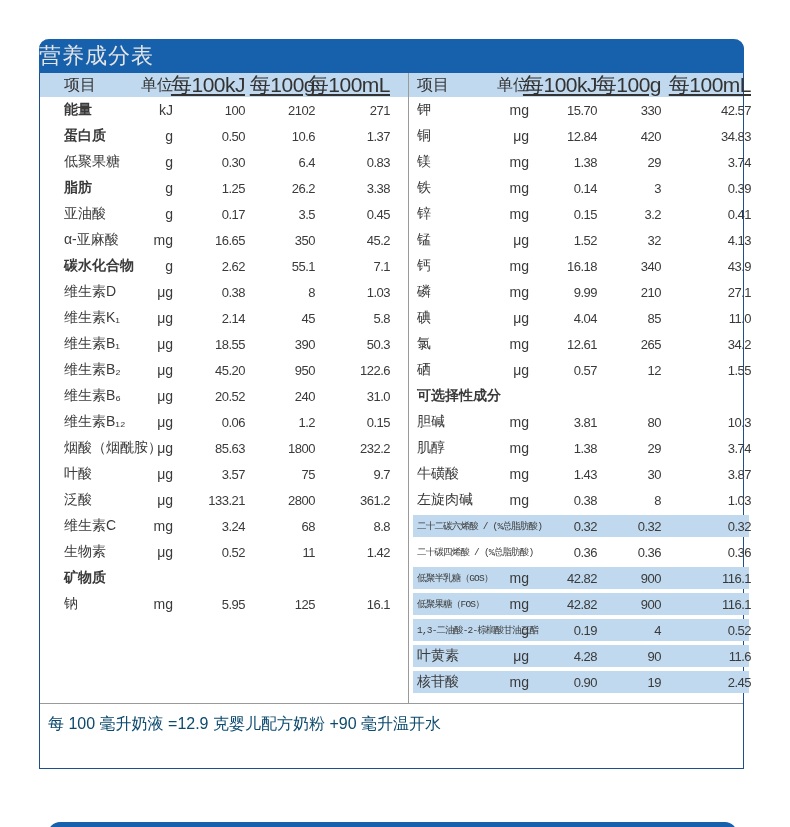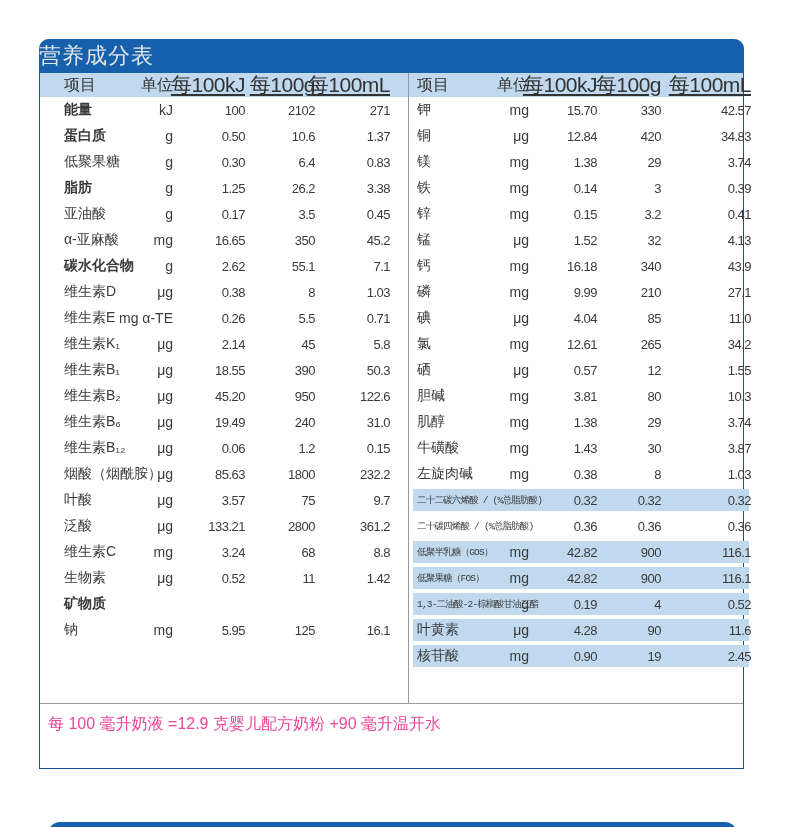--- a/index.html
+++ b/index.html
@@ -49,21 +49,21 @@
   .row.hl::before {
     content: ""; position: absolute; left: 4px; right: 10px; top: 2px; bottom: 2px;
     background: #c0d9ee; z-index: 0;
   }
   .row .cell { z-index: 1; }
 
   .divider-h {
     position: absolute; left: 0; top: 664px; width: 703px; height: 1px; background: #9a9a9a;
   }
   .footnote {
-    position: absolute; left: 8px; top: 675px; font-size: 16px; color: #ec4899;
+    position: absolute; left: 8px; top: 675px; font-size: 16px; color: #0c4a6e;
   }
   .next-bar {
     position: absolute; left: 48px; top: 822px; width: 689px; height: 20px;
     background: #1660ac; border-radius: 12px 12px 0 0;
   }
 </style>
 </head>
 <body>
 
 <div class="panel">
@@ -130,27 +130,20 @@
             <span class="cell c-ml">7.1</span>
           </div>
           <div class="row">
             <span class="cell c-name">维生素D</span>
             <span class="cell c-unit">μg</span>
             <span class="cell c-kj">0.38</span>
             <span class="cell c-g">8</span>
             <span class="cell c-ml">1.03</span>
           </div>
           <div class="row">
-            <span class="cell c-name">维生素E</span>
-            <span class="cell c-unit">mg α-TE</span>
-            <span class="cell c-kj">0.26</span>
-            <span class="cell c-g">5.5</span>
-            <span class="cell c-ml">0.71</span>
-          </div>
-          <div class="row">
             <span class="cell c-name">维生素K₁</span>
             <span class="cell c-unit">μg</span>
             <span class="cell c-kj">2.14</span>
             <span class="cell c-g">45</span>
             <span class="cell c-ml">5.8</span>
           </div>
           <div class="row">
             <span class="cell c-name">维生素B₁</span>
             <span class="cell c-unit">μg</span>
             <span class="cell c-kj">18.55</span>
@@ -160,21 +153,21 @@
           <div class="row">
             <span class="cell c-name">维生素B₂</span>
             <span class="cell c-unit">μg</span>
             <span class="cell c-kj">45.20</span>
             <span class="cell c-g">950</span>
             <span class="cell c-ml">122.6</span>
           </div>
           <div class="row">
             <span class="cell c-name">维生素B₆</span>
             <span class="cell c-unit">μg</span>
-            <span class="cell c-kj">19.49</span>
+            <span class="cell c-kj">20.52</span>
             <span class="cell c-g">240</span>
             <span class="cell c-ml">31.0</span>
           </div>
           <div class="row">
             <span class="cell c-name">维生素B₁₂</span>
             <span class="cell c-unit">μg</span>
             <span class="cell c-kj">0.06</span>
             <span class="cell c-g">1.2</span>
             <span class="cell c-ml">0.15</span>
           </div>
@@ -309,20 +302,27 @@
             <span class="cell c-g">265</span>
             <span class="cell c-ml">34.2</span>
           </div>
           <div class="row">
             <span class="cell c-name">硒</span>
             <span class="cell c-unit">μg</span>
             <span class="cell c-kj">0.57</span>
             <span class="cell c-g">12</span>
             <span class="cell c-ml">1.55</span>
           </div>
+          <div class="row bold">
+            <span class="cell c-name">可选择性成分</span>
+            <span class="cell c-unit"></span>
+            <span class="cell c-kj"></span>
+            <span class="cell c-g"></span>
+            <span class="cell c-ml"></span>
+          </div>
           <div class="row">
             <span class="cell c-name">胆碱</span>
             <span class="cell c-unit">mg</span>
             <span class="cell c-kj">3.81</span>
             <span class="cell c-g">80</span>
             <span class="cell c-ml">10.3</span>
           </div>
           <div class="row">
             <span class="cell c-name">肌醇</span>
             <span class="cell c-unit">mg</span>

